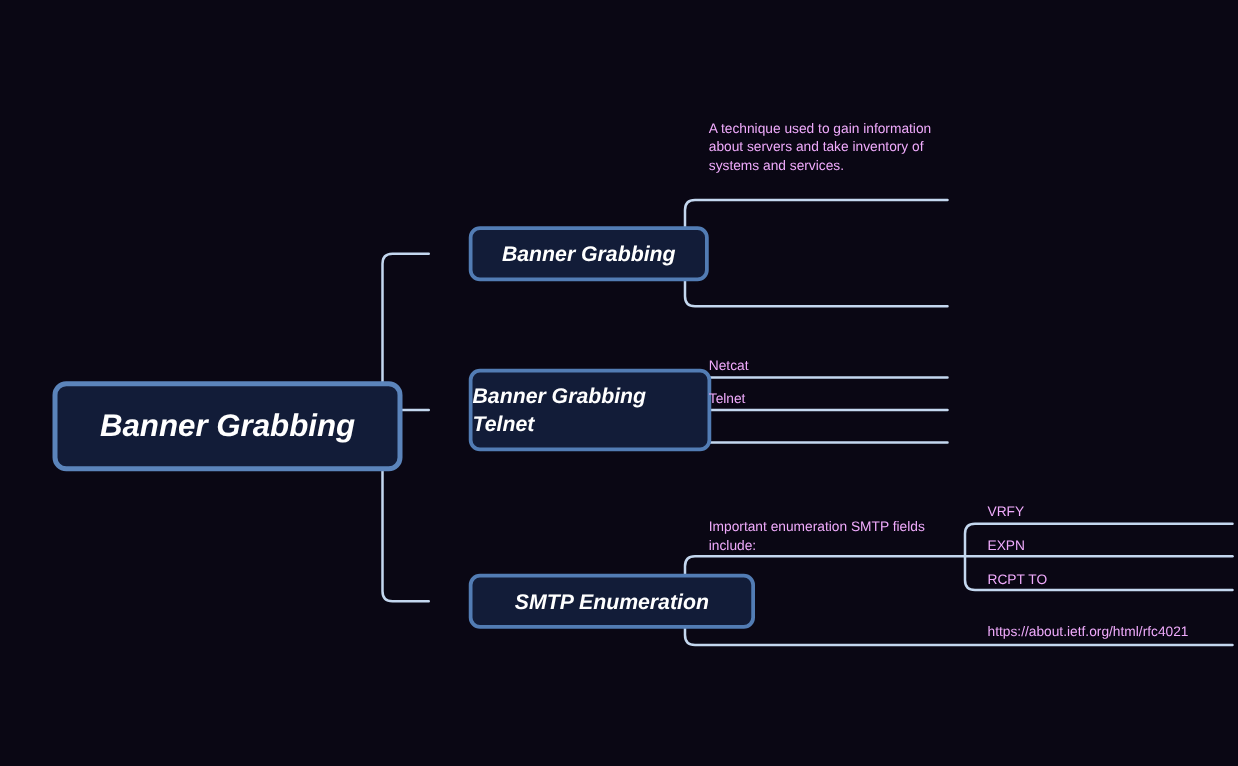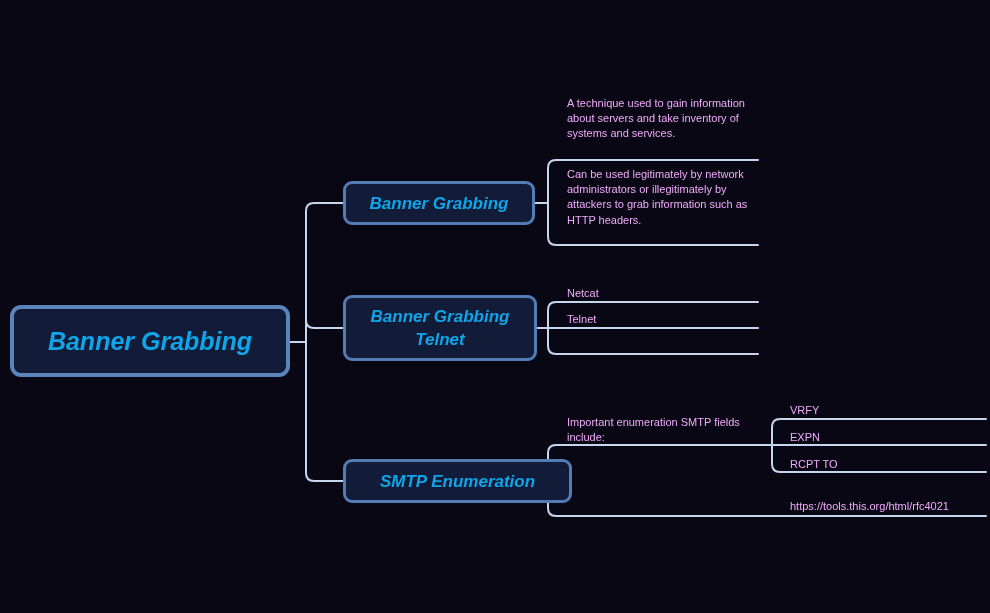--- a/index.html
+++ b/index.html
@@ -24,25 +24,26 @@
     stroke-linecap: round;
   }
   .node {
     position: absolute;
     background: #121c38;
     border: 3px solid #527cb4;
     border-radius: 9px;
     display: flex;
     align-items: center;
     justify-content: center;
-    text-align: center;
-    color: #0ea5e9;
+    text-align: left;
+    color: #ffffff;
     font-weight: bold;
     font-style: italic;
     cursor: pointer;
+    margin-left: 32px;
   }
   .node.root {
     left: 10px; top: 305px;
     width: 280px; height: 72px;
     border-width: 4px;
     border-color: #5b84bb;
     border-radius: 11px;
     font-size: 25px;
   }
   .node.child { font-size: 17px; line-height: 23px; }
@@ -90,31 +91,30 @@
   <div class="node root" id="node-root">Banner Grabbing</div>
 
   <div class="node child" id="node-bg">Banner Grabbing</div>
 
   <div class="node child" id="node-tools">Banner Grabbing Telnet</div>
 
   <div class="node child" id="node-smtp">SMTP Enumeration</div>
 
   <div class="leaf" id="note-1">A technique used to gain information about servers and take inventory of systems and services.</div>
 
-  <div class="leaf" id="note-2">Can be used legitimately by network administrators or illegitimately by attackers to grab information such as HTTP headers.</div>
 
   <div class="leaf" id="item-netcat">Netcat</div>
 
   <div class="leaf" id="item-telnet">Telnet</div>
 
 
   <div class="leaf" id="smtp-label-1">Important enumeration SMTP fields include:</div>
 
   <div class="leaf" id="item-vrfy">VRFY</div>
 
   <div class="leaf" id="item-expn">EXPN</div>
 
   <div class="leaf" id="item-rcpt">RCPT TO</div>
 
 
-  <div class="leaf" id="leaf-url">https://tools.this.org/html/rfc4021</div>
+  <div class="leaf" id="leaf-url">https://about.ietf.org/html/rfc4021</div>
 
 </div>
 
 </body></html>

